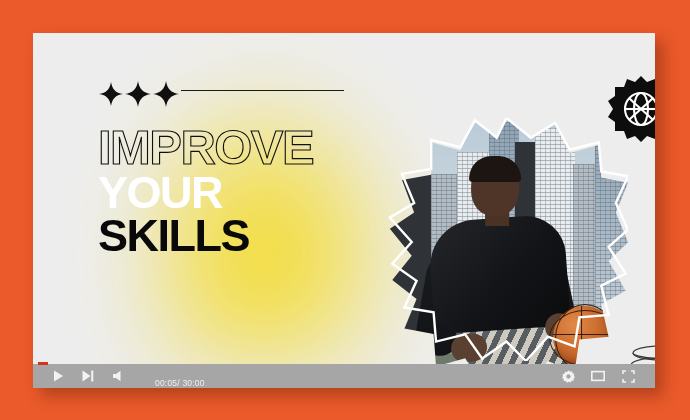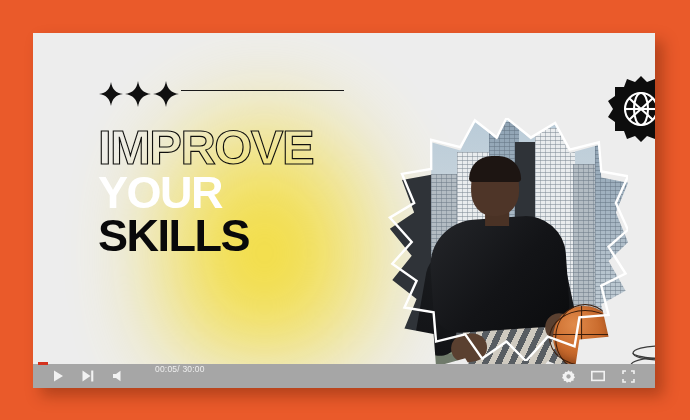--- a/index.html
+++ b/index.html
@@ -167,21 +167,21 @@
     background:#A6A6A6;
     display:flex;align-items:center;
   }
   #progress{
     position:absolute;left:5px;top:-2px;width:10px;height:3px;background:#D4321E;
   }
   .ctrl{
     display:flex;align-items:center;justify-content:center;
     width:22px;height:24px;cursor:pointer;
   }
-  #ctl-left{display:flex;align-items:flex-start;margin-left:14px;gap:8px;}
+  #ctl-left{display:flex;align-items:flex-end;margin-left:14px;gap:8px;}
   #time{
     margin-left:18px;color:#efefef;font-size:8.5px;letter-spacing:.2px;
     font-family:"Liberation Sans", sans-serif;white-space:nowrap;
   }
   #ctl-right{display:flex;align-items:center;gap:8px;margin-left:auto;margin-right:16px;}
 </style>
 </head>
 <body>
 
 <div id="stage">

